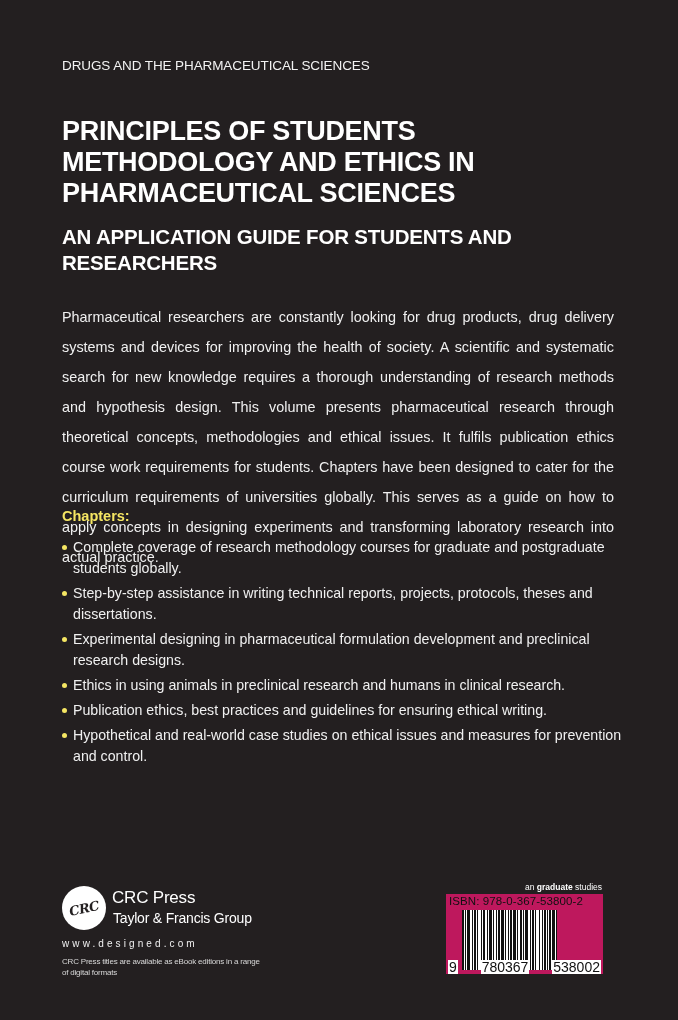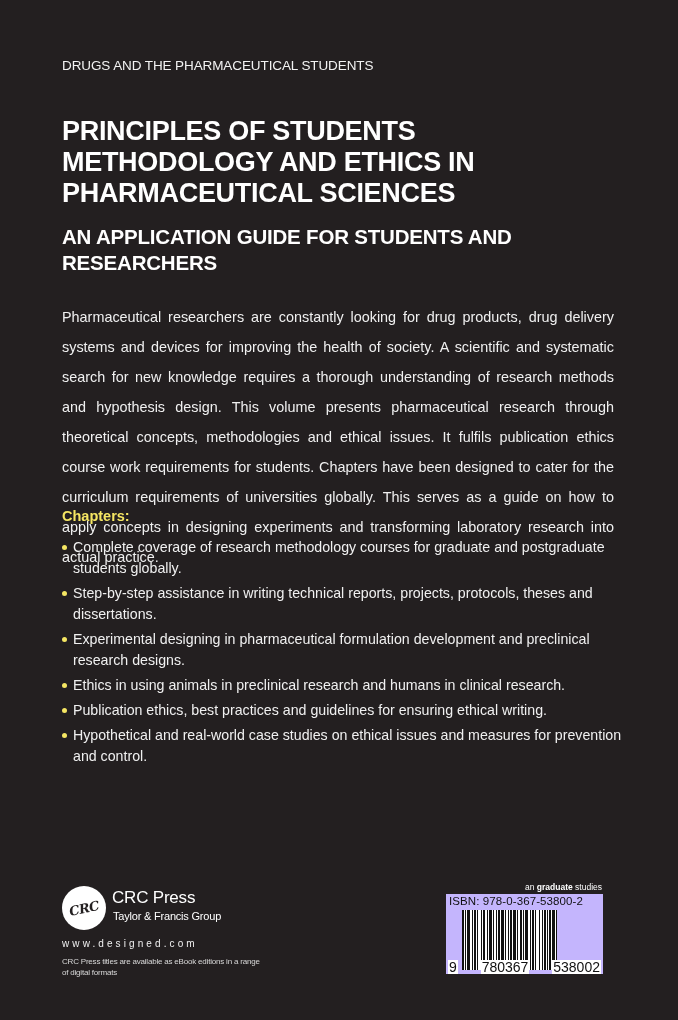--- a/index.html
+++ b/index.html
@@ -78,21 +78,21 @@
       transform: rotate(-12deg);
       letter-spacing: -0.5px;
     }
     .crc-name {
       position: absolute; left: 50px; top: 2px;
       font-size: 17px; color: #ffffff;
       letter-spacing: -0.2px;
     }
     .crc-group {
       position: absolute; left: 51px; top: 24px;
-      font-size: 11px; color: #ffffff;
+      font-size: 14px; color: #ffffff;
       letter-spacing: -0.2px;
     }
     .website {
       position: absolute; left: 0; top: 52px;
       font-size: 10px; letter-spacing: 3.1px;
       color: #f0f0f0;
     }
     .ebook-note {
       position: absolute; left: 0; top: 70px;
       width: 200px;
@@ -101,21 +101,21 @@
       letter-spacing: -0.2px;
     }
     .informa {
       position: absolute; right: 76px; top: 882px;
       font-size: 8.5px; color: #ffffff;
     }
     .informa b { font-weight: bold; }
     .barcode-box {
       position: absolute; left: 446px; top: 894px;
       width: 157px; height: 80px;
-      background: #c4b5fd;
+      background: #be185d;
       color: #111;
     }
     .isbn-text {
       position: absolute; left: 3px; top: 1px;
       font-size: 11.5px; letter-spacing: 0.1px;
       white-space: nowrap;
     }
     .bars {
       position: absolute; left: 16px; top: 16px;
       width: 135px; height: 60px;
@@ -127,21 +127,21 @@
       width: 153px;
       font-size: 14px; line-height: 14px;
       display: flex; justify-content: space-between;
       background: transparent;
     }
     .barcode-digits span { background: #fff; padding: 0 1px; }
   </style>
 </head>
 <body>
 
-<div class="series">DRUGS AND THE PHARMACEUTICAL STUDENTS</div>
+<div class="series">DRUGS AND THE PHARMACEUTICAL SCIENCES</div>
 
 <h1 class="title">PRINCIPLES OF STUDENTS METHODOLOGY AND ETHICS IN PHARMACEUTICAL SCIENCES</h1>
 
 <h2 class="subtitle">AN APPLICATION GUIDE FOR STUDENTS AND RESEARCHERS</h2>
 
 <p class="blurb">Pharmaceutical researchers are constantly looking for drug products, drug delivery systems and devices for improving the health of society. A scientific and systematic search for new knowledge requires a thorough understanding of research methods and hypothesis design. This volume presents pharmaceutical research through theoretical concepts, methodologies and ethical issues. It fulfils publication ethics course work requirements for students. Chapters have been designed to cater for the curriculum requirements of universities globally. This serves as a guide on how to apply concepts in designing experiments and transforming laboratory research into actual practice.</p>
 
 <h3 class="features-heading">Chapters:</h3>
 
 <ul class="features">

